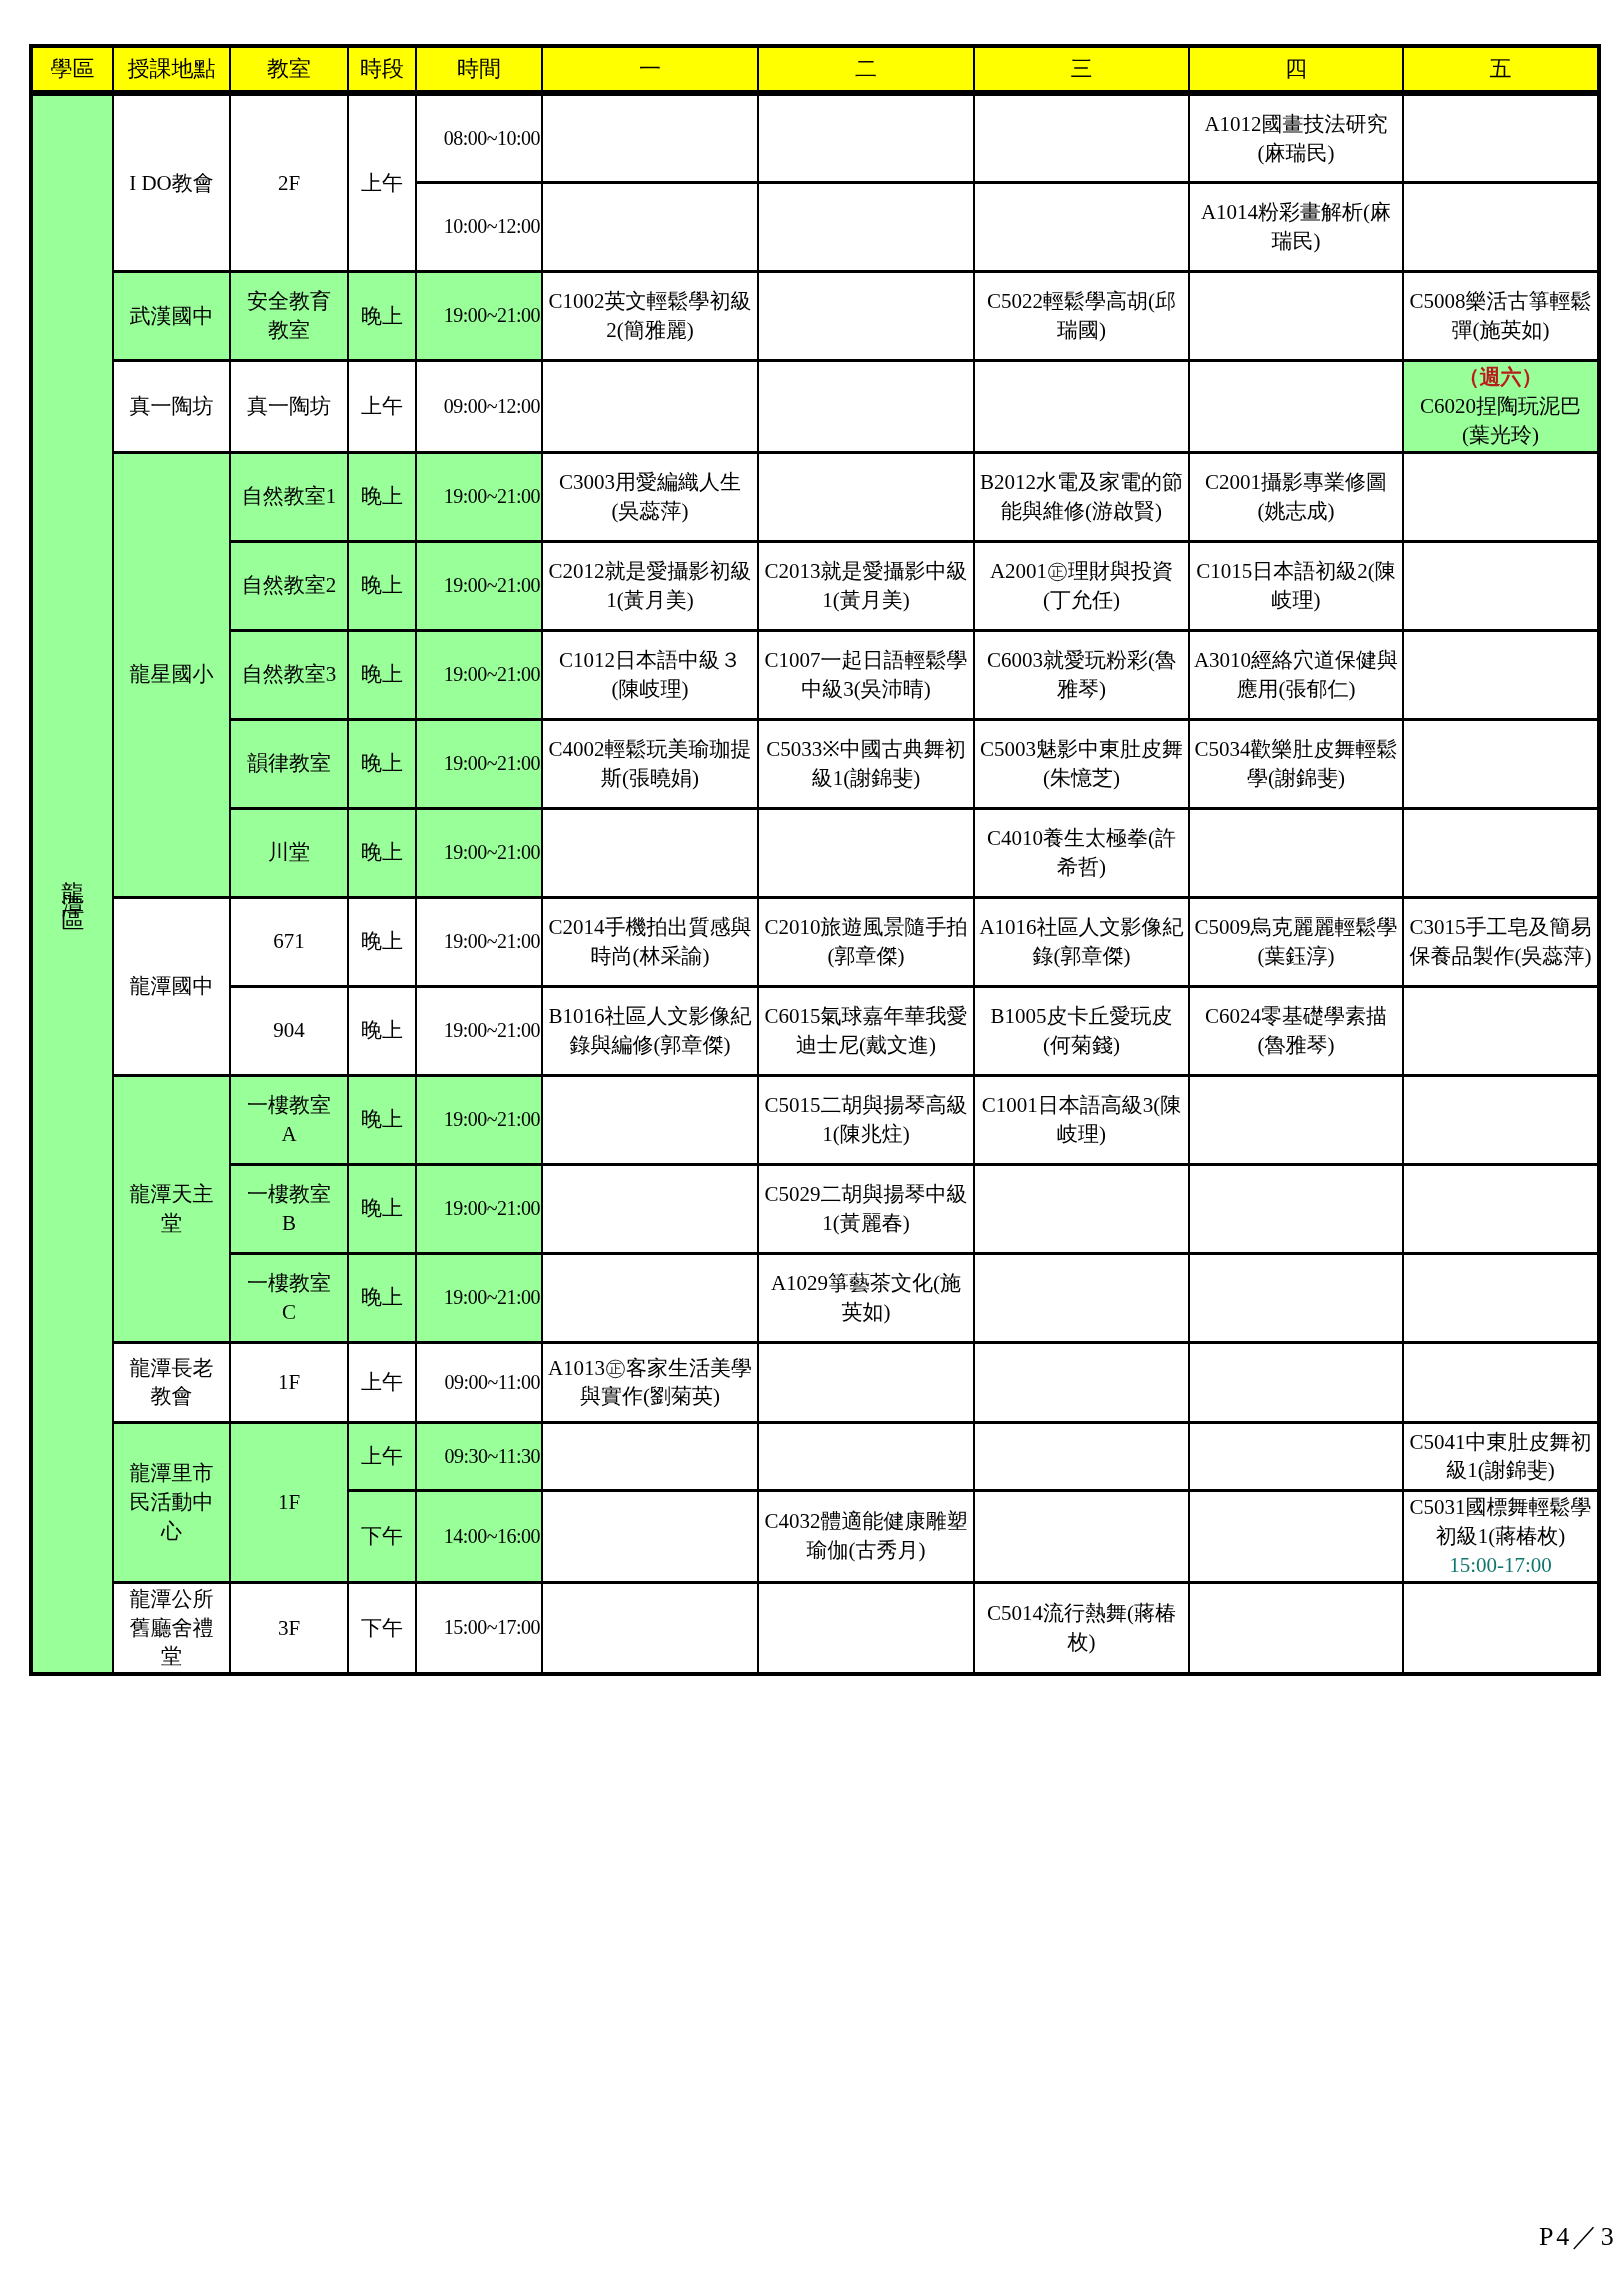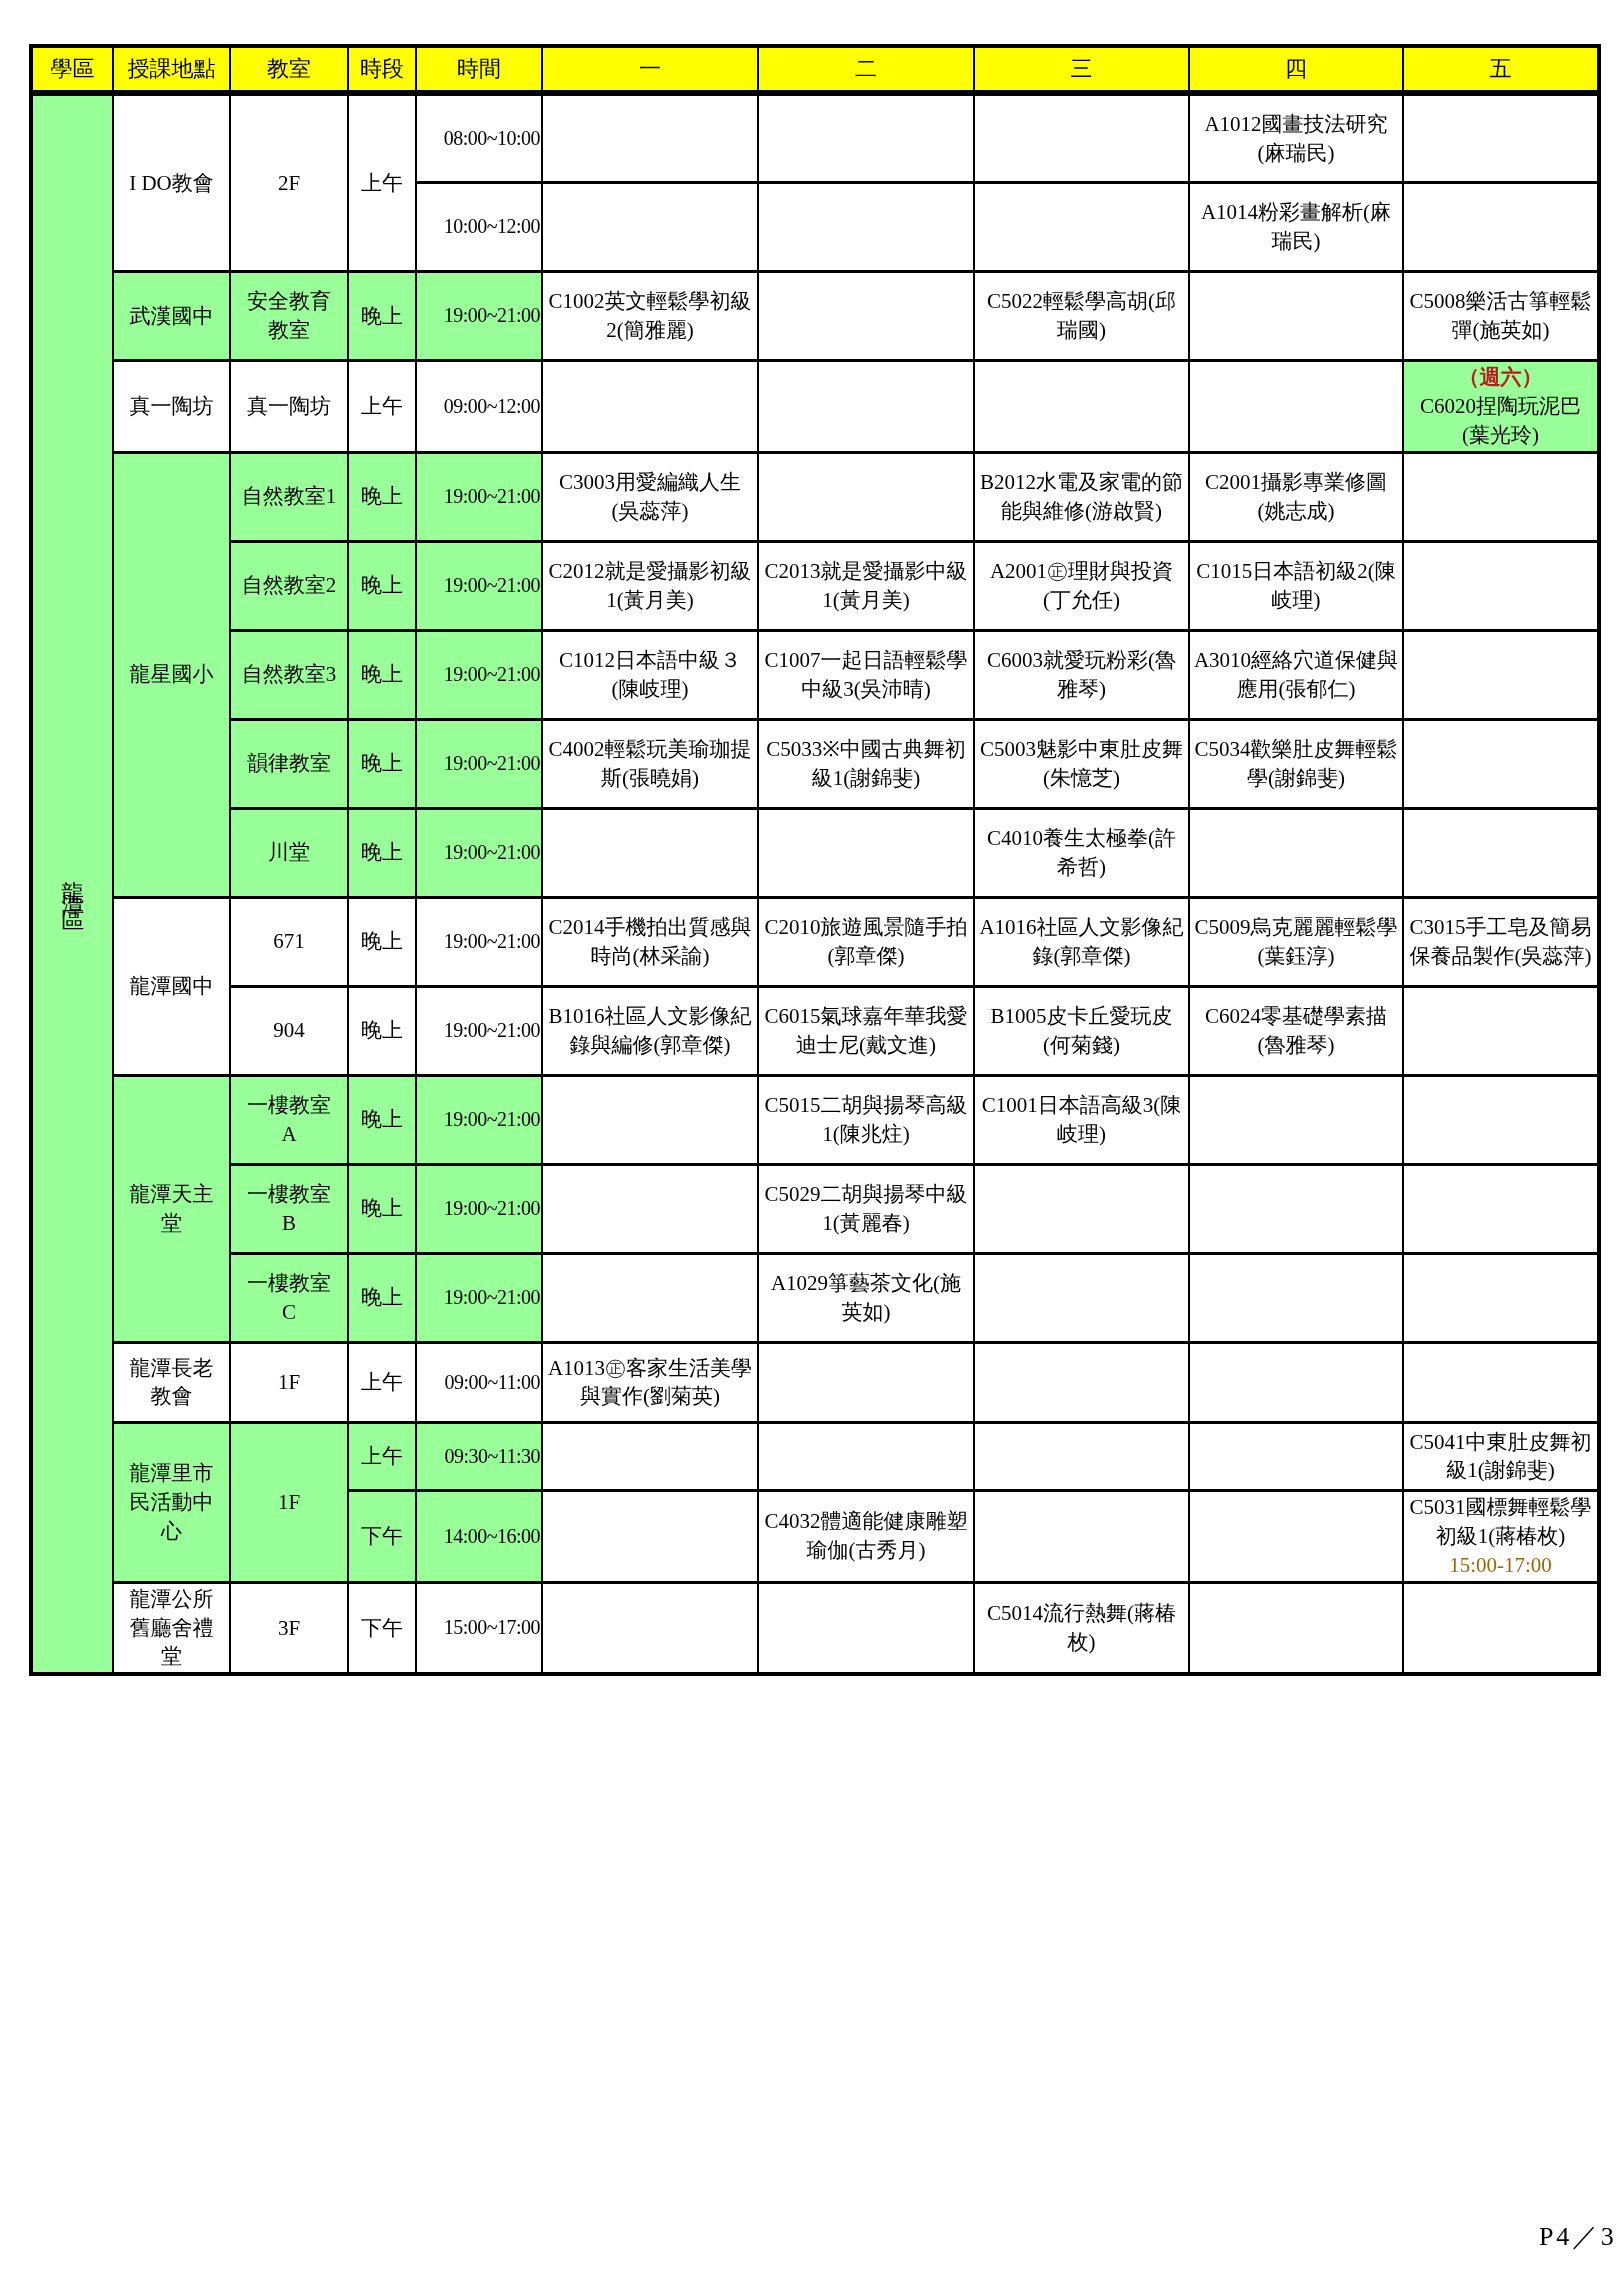--- a/index.html
+++ b/index.html
@@ -56,21 +56,21 @@
   .dist-txt{
     writing-mode:vertical-rl;
     text-orientation:upright;
     letter-spacing:14px;
     margin:0 auto;
   }
   td.loc,td.room{white-space:pre-line;}
   td.time{font-size:20px;letter-spacing:-0.5px;padding:0.9px 0.9px;text-align:right;}
   td.per{font-size:21px;padding:0.9px 0.9px;text-align:center;}
   .c-blue{color:#b91c1c;}
-  .c-red{color:#a16207;}
+  .c-red{color:#0f766e;}
   .b{font-weight:bold;}
   tbody tr{height:89px;}
   tbody tr:nth-child(1){height:90px;}
   tbody tr:nth-child(2){height:89px;}
   tbody tr:nth-child(15){height:80px;}
   tbody tr:nth-child(16){height:68px;}
   tbody tr:nth-child(17){height:70px;}
   tbody tr:nth-child(18){height:75px;margin-top:26px;}
   #pageno{
     position:absolute;

